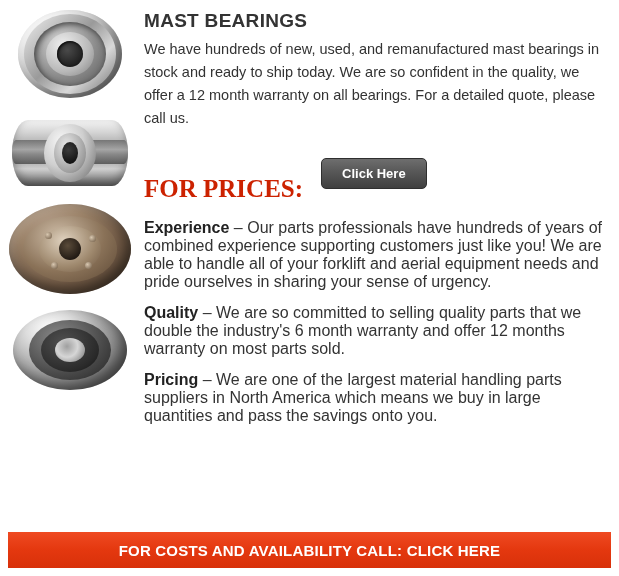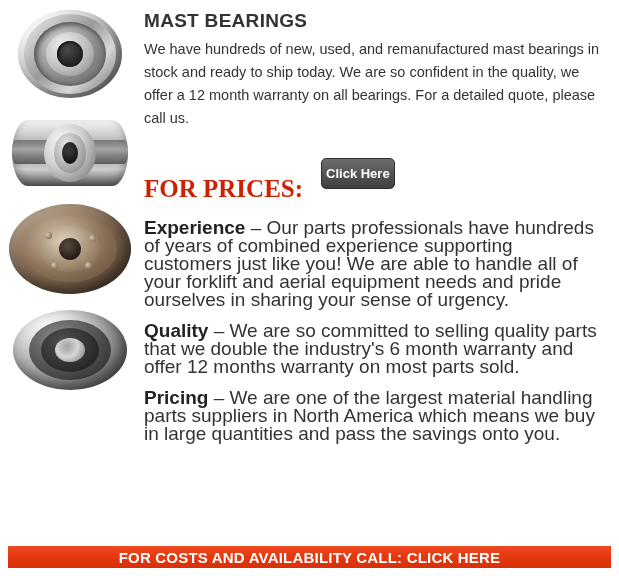--- a/index.html
+++ b/index.html
@@ -208,40 +208,40 @@
     margin-right: 18px;
     white-space: nowrap;
     margin-top: 31px;
   }
   .click-btn {
     display: inline-block;
     background: linear-gradient(to bottom, #6e6e6e 0%, #575757 45%, #3f3f3f 100%);
     color: #ffffff;
     font-size: 13px;
     font-weight: bold;
-    padding: 7px 4px;
+    padding: 7px 20px;
     border-radius: 5px;
     border: 1px solid #2f2f2f;
     cursor: pointer;
     text-align: center;
   }
   p.bullet {
-    font-size: 19px;
+    font-size: 16px;
     line-height: 18px;
     margin: 0 0 13px 0;
     color: #333333;
   }
   p.bullet b {
     color: #222222;
   }
   
   .footer {
     flex: 0 0 auto;
     margin: 6px 8px 8px 8px;
-    height: 22px;
+    height: 36px;
     background: linear-gradient(to bottom, #ef4a22 0%, #e4380f 50%, #d8300a 100%);
     color: #ffffff;
     font-size: 15px;
     font-weight: bold;
     display: flex;
     align-items: center;
     justify-content: center;
     letter-spacing: .2px;
     cursor: pointer;
   }

